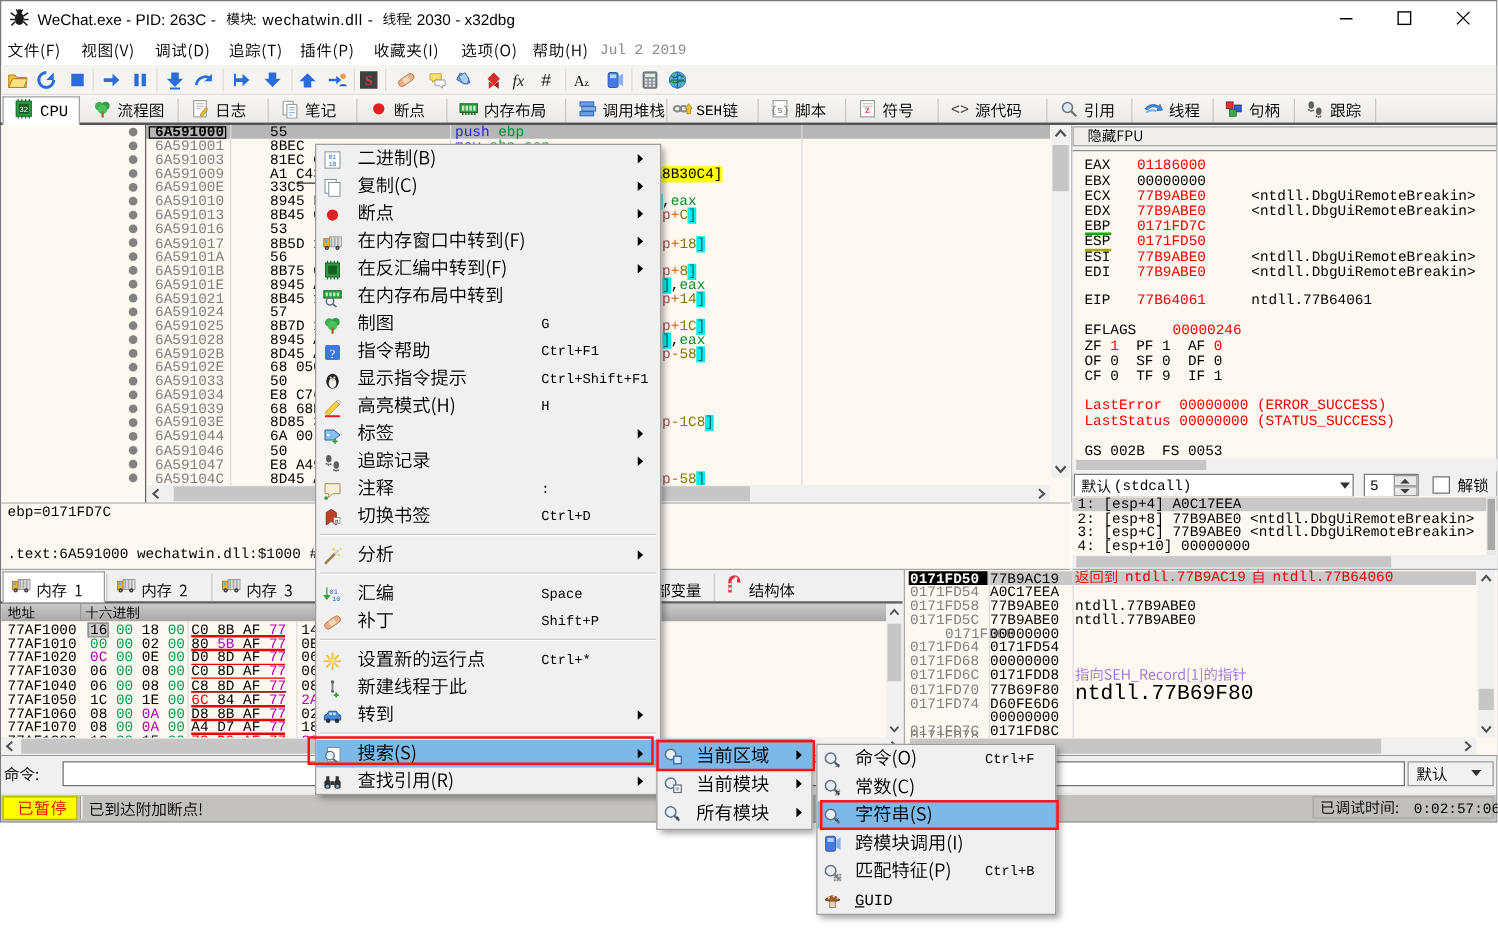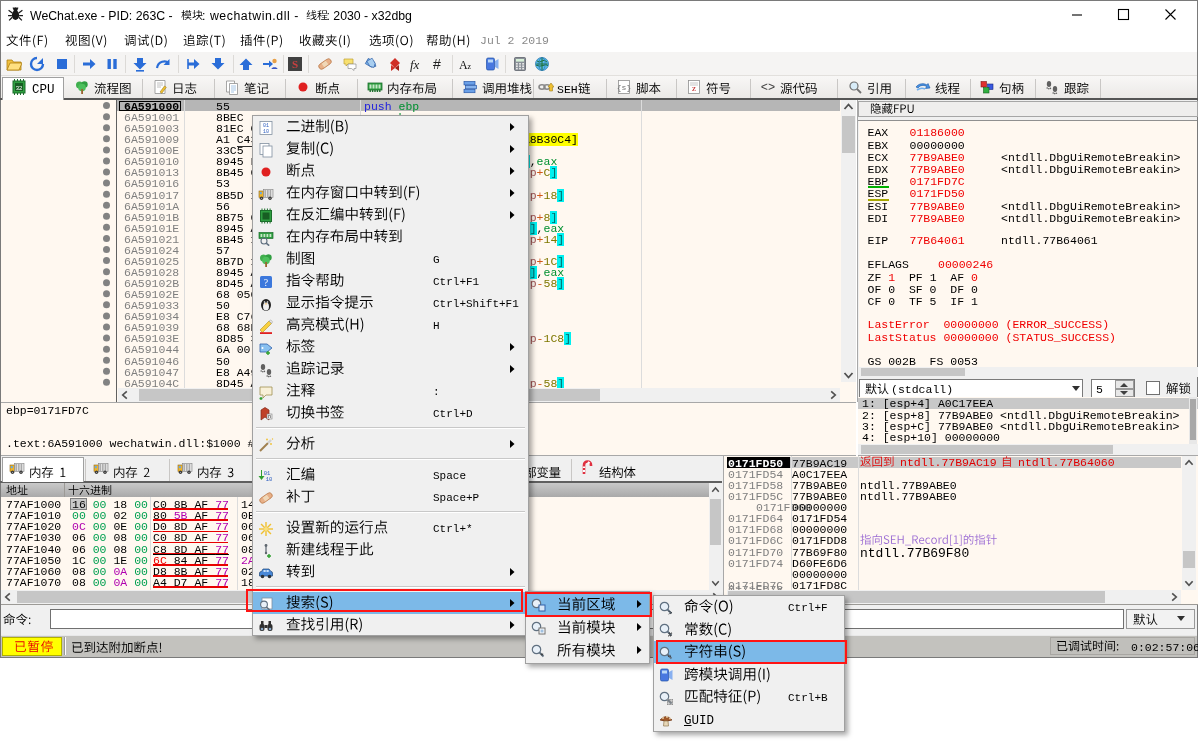--- a/index.html
+++ b/index.html
@@ -723,21 +723,21 @@
 <div class="abs m" style="left:1001px;top:211.849px;font-size:11.5px;color:#000;font-weight:normal;">&lt;ntdll.DbgUiRemoteBreakin&gt;</div>
 <div class="abs" style="left:867.5px;top:186.3px;width:21px;height:2px;background:#00b000;"></div>
 <div class="abs" style="left:867.5px;top:198.5px;width:21px;height:2px;background:#a8a800;"></div>
 <div class="abs m" style="left:867.5px;top:234.45px;font-size:11.5px;color:#000;font-weight:normal;">EIP</div>
 <div class="abs m" style="left:909.5px;top:234.45px;font-size:11.5px;color:#f00000;font-weight:normal;">77B64061</div>
 <div class="abs m" style="left:1001px;top:234.45px;font-size:11.5px;color:#000;font-weight:normal;">ntdll.77B64061</div>
 <div class="abs m" style="left:867.5px;top:258.45px;font-size:11.5px;color:#000;font-weight:normal;">EFLAGS</div>
 <div class="abs m" style="left:938px;top:258.45px;font-size:11.5px;color:#f00000;font-weight:normal;">00000246</div>
 <div class="abs m" style="left:867.5px;top:270.649px;font-size:11.5px;color:#000;font-weight:normal;">ZF <span style="color:#f00000">1</span>  PF 1  AF <span style="color:#f00000">0</span></div>
 <div class="abs m" style="left:867.5px;top:282.849px;font-size:11.5px;color:#000;font-weight:normal;">OF 0  SF 0  DF 0</div>
-<div class="abs m" style="left:867.5px;top:295.05px;font-size:11.5px;color:#000;font-weight:normal;">CF 0  TF 5  IF 1</div>
+<div class="abs m" style="left:867.5px;top:295.05px;font-size:11.5px;color:#000;font-weight:normal;">CF 0  TF 9  IF 1</div>
 <div class="abs m" style="left:867.5px;top:318.45px;font-size:11.5px;color:#f00000;font-weight:normal;">LastError  00000000 (ERROR_SUCCESS)</div>
 <div class="abs m" style="left:867.5px;top:330.649px;font-size:11.5px;color:#f00000;font-weight:normal;">LastStatus 00000000 (STATUS_SUCCESS)</div>
 <div class="abs m" style="left:867.5px;top:354.849px;font-size:11.5px;color:#000;font-weight:normal;">GS 002B  FS 0053</div>
 <div class="abs" style="left:858px;top:367px;width:340px;height:10px;background:#f0f0f0;"></div>
 <div class="abs" style="left:861px;top:368px;width:104px;height:8px;background:#c6c6c6;"></div>
 <div class="abs" style="left:859px;top:379px;width:224px;height:19px;background:#fff;border:1px solid #7a7a7a;box-sizing:border-box;"></div>
 <svg class="abs" style="left:865.0px;top:378.6px;overflow:visible" width="36" height="19" fill="#000">
     <use href="#g58" transform="translate(0.0,14.4) scale(0.01200,-0.01200)"></use>
     <use href="#g59" transform="translate(12.0,14.4) scale(0.01200,-0.01200)"></use>
   </svg>
@@ -1008,21 +1008,21 @@
     <use href="#g90" transform="translate(81.8,13.8) scale(0.01150,-0.01150)"></use>
     <use href="#g91" transform="translate(88.9,13.8) scale(0.01150,-0.01150)"></use>
     <use href="#g62" transform="translate(92.7,13.8) scale(0.01150,-0.01150)"></use>
     <use href="#g92" transform="translate(99.0,13.8) scale(0.01150,-0.01150)"></use>
     <use href="#g93" transform="translate(102.8,13.8) scale(0.01150,-0.01150)"></use>
     <use href="#g80" transform="translate(114.3,13.8) scale(0.01150,-0.01150)"></use>
     <use href="#g94" transform="translate(125.8,13.8) scale(0.01150,-0.01150)"></use>
   </svg>
 <div class="abs m" style="left:728px;top:545.509px;font-size:11.5px;color:#7f7f7f;font-weight:normal;">0171FD70</div>
 <div class="abs m" style="left:792px;top:545.509px;font-size:11.5px;color:#000;font-weight:normal;">77B69F80</div>
-<div class="abs m" style="left:860px;top:545.509px;font-size:13px;color:#000;font-weight:normal;">ntdll.77B69F80</div>
+<div class="abs m" style="left:860px;top:545.509px;font-size:17px;color:#000;font-weight:normal;">ntdll.77B69F80</div>
 <div class="abs m" style="left:728px;top:556.58px;font-size:11.5px;color:#7f7f7f;font-weight:normal;">0171FD74</div>
 <div class="abs m" style="left:792px;top:556.58px;font-size:11.5px;color:#000;font-weight:normal;">D60FE6D6</div>
 <div class="abs m" style="left:728px;top:567.649px;font-size:11.5px;color:#7f7f7f;font-weight:normal;margin-top:15px;">0171FD78</div>
 <div class="abs m" style="left:792px;top:567.649px;font-size:11.5px;color:#000;font-weight:normal;">00000000</div>
 <div class="abs m" style="left:728px;top:578.719px;font-size:11.5px;color:#7f7f7f;font-weight:normal;">0171FD7C</div>
 <div class="abs m" style="left:792px;top:578.719px;font-size:11.5px;color:#000;font-weight:normal;">0171FD8C</div>
 <svg class="abs" style="left:860.0px;top:452.2px;overflow:visible" width="46" height="18" fill="#e00000">
     <use href="#g95" transform="translate(0.0,13.8) scale(0.01150,-0.01150)"></use>
     <use href="#g96" transform="translate(11.5,13.8) scale(0.01150,-0.01150)"></use>
     <use href="#g97" transform="translate(23.0,13.8) scale(0.01150,-0.01150)"></use>
@@ -1349,21 +1349,21 @@
 <svg class="abs" style="left:258px;top:489.5px" width="16" height="16" viewBox="0 0 16 16">
     <g transform="rotate(-35 8 8)">
       <rect x="1" y="5.2" width="14" height="5.6" rx="2.8" fill="#e8b088" stroke="#b87848" stroke-width=".7"></rect>
       <rect x="5.5" y="5.8" width="5" height="4.4" fill="#f0d8b8"></rect>
     </g>
   </svg>
 <svg class="abs" style="left:286.0px;top:484.0px;overflow:visible" width="44" height="23" fill="#000">
     <use href="#g139" transform="translate(0.0,17.5) scale(0.01460,-0.01460)"></use>
     <use href="#g140" transform="translate(14.6,17.5) scale(0.01460,-0.01460)"></use>
   </svg>
-<div class="abs m" style="left:433px;top:491.843px;font-size:11px;color:#000;font-weight:normal;">Space+P</div>
+<div class="abs m" style="left:433px;top:491.843px;font-size:11px;color:#000;font-weight:normal;">Shift+P</div>
 <div class="abs" style="left:256px;top:511px;width:269px;height:1px;background:#c8c8c8;"></div>
 <div class="abs" style="left:256px;top:512px;width:269px;height:1px;background:#ffffff;"></div>
 <svg class="abs" style="left:258px;top:520.5px" width="16" height="16" viewBox="0 0 16 16">
     <g fill="#f0c030">
       <rect x="7.3" y="1" width="1.4" height="14" transform="rotate(0 8 8)"></rect>
       <rect x="7.3" y="1" width="1.4" height="14" transform="rotate(45 8 8)"></rect>
       <rect x="7.3" y="1" width="1.4" height="14" transform="rotate(90 8 8)"></rect>
       <rect x="7.3" y="1" width="1.4" height="14" transform="rotate(135 8 8)"></rect>
     </g>
     <circle cx="8" cy="8" r="2" fill="#f8e080"></circle>

